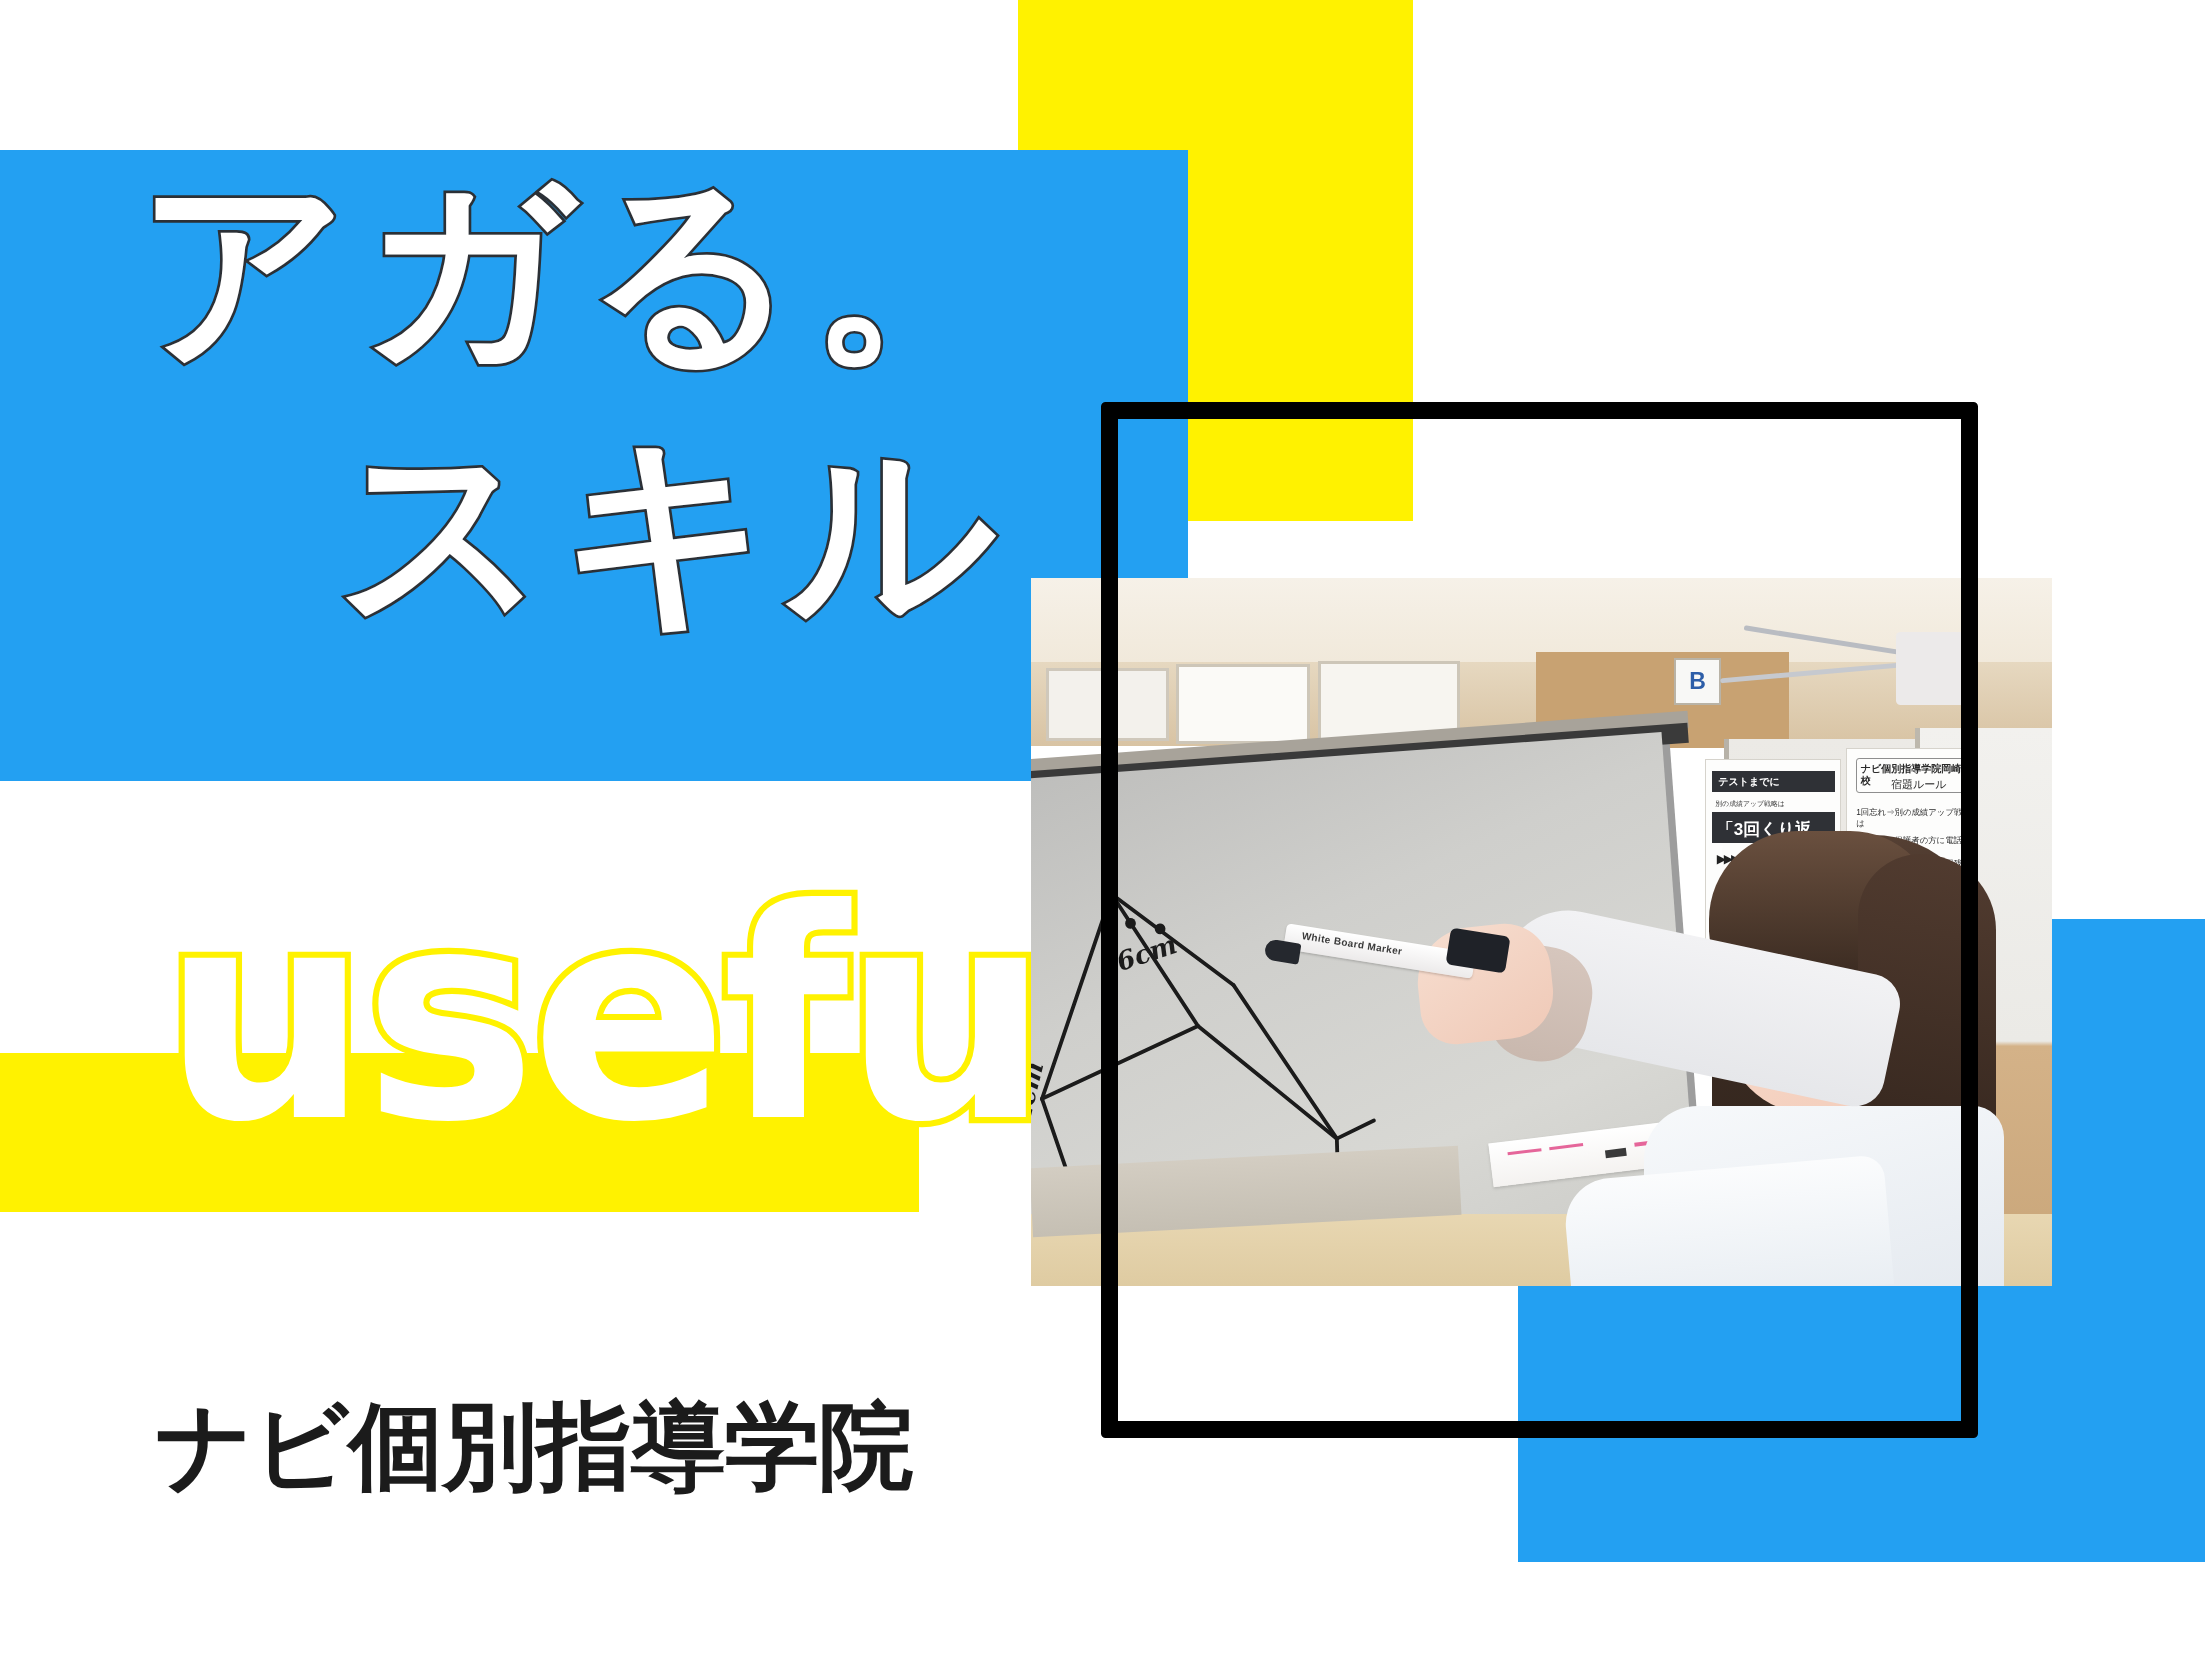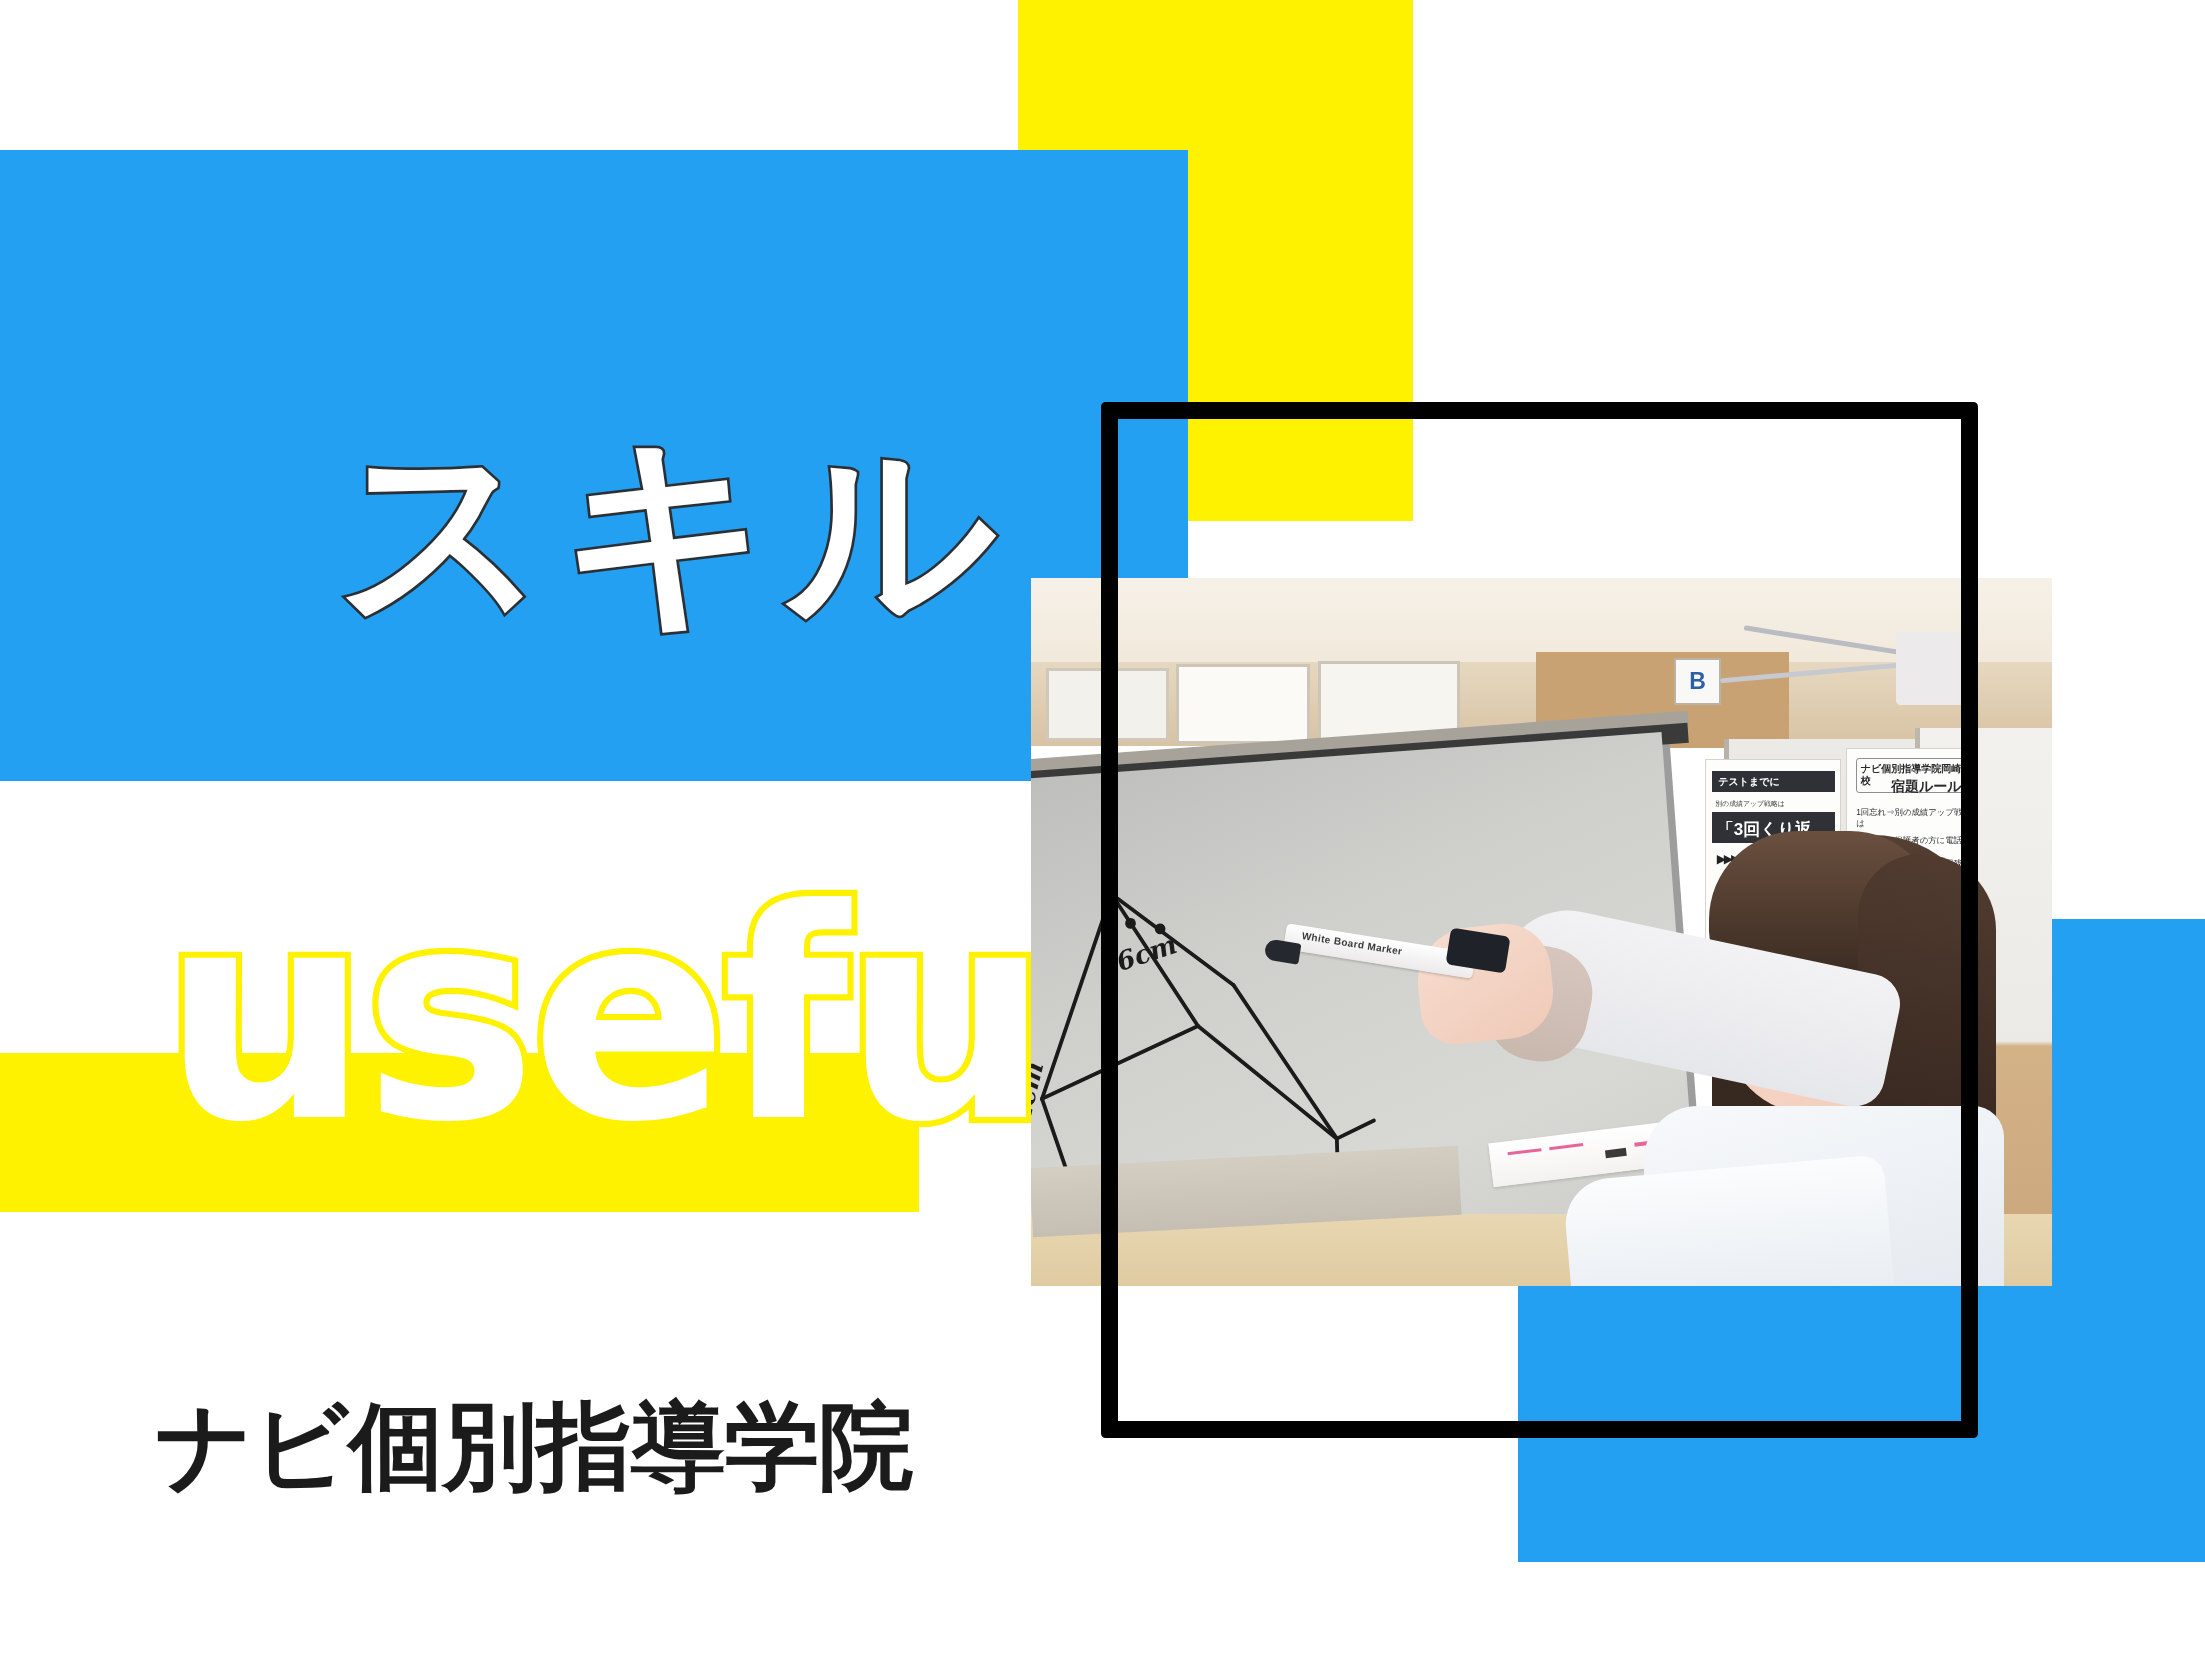--- a/index.html
+++ b/index.html
@@ -245,20 +245,21 @@
 </head>
 <body>
 
 <div id="poster">
 
   <div class="block" id="yellow-top"></div>
   <div class="block" id="blue-left"></div>
   <div class="block" id="yellow-bottom"></div>
   <div class="block" id="blue-bottom-right"></div>
 
+  <div class="headline" id="headline-line1">アガる。</div>
   <div class="headline" id="headline-line2">スキル</div>
 
   <div id="useful-word">useful</div>
 
   <div id="photo-wrap">
     <div id="photo">
 
       <div class="ph" id="ph-wall-top"></div>
       <div class="ph" id="ph-shelf"></div>
 
@@ -316,21 +317,21 @@
         <div style="position:absolute;left:86px;top:182px;width:41px;height:12.3px;background:#1f2228;"></div>
         <div class="pr-txt" style="left:7.7px;top:208px;width:121px;">テストまでに 3回くり返しを実践しましょう!</div>
         <div class="pr-txt" style="left:7.7px;top:228px;width:121px;color:#6a6a6a;">定期テストが返却されたら、教室へ</div>
         <div class="pr-txt" style="left:7.7px;top:243px;width:121px;color:#6a6a6a;">回答用紙・問題用紙・得点報告をお持ちください。</div>
         <div class="pr-txt" style="left:34px;top:265px;font-weight:700;">ナビ個別指導学院</div>
       </div>
 
       <div class="ph" id="ph-poster-2">
         <div style="position:absolute;left:9.2px;top:9.2px;width:110px;height:35px;border:1.5px solid #8e8e8e;border-radius:3.1px;"></div>
         <div class="pr-txt" style="left:13.8px;top:13.8px;font-size:10px;font-weight:700;">ナビ個別指導学院岡崎北校</div>
-        <div class="pr-txt" style="left:44px;top:29px;font-size:14px;font-weight:700;">宿題ルール</div>
+        <div class="pr-txt" style="left:44px;top:29px;font-size:11px;font-weight:400;">宿題ルール</div>
         <div class="pr-txt" style="left:9.2px;top:58px;font-size:8.4px;">1回忘れ⇒別の成績アップ戦略は</div>
         <div class="pr-txt" style="left:9.2px;top:86px;font-size:8.4px;">2回忘れ⇒保護者の方に電話</div>
         <div class="pr-txt" style="left:31px;top:109px;font-size:8.4px;">授業後、自習室で居残り</div>
         <div style="position:absolute;left:9.2px;top:142px;width:110px;height:1.5px;background:#cfcfcf;"></div>
         <div class="pr-txt" style="left:9.2px;top:150px;width:110px;color:#8b8b8b;line-height:1.6;">&nbsp;</div>
       </div>
 
       <div class="ph" id="ph-poster-3">
         <div class="noicon" style="left:12.3px;top:20px;"></div>
         <div class="noicon" style="left:47px;top:17px;"></div>

